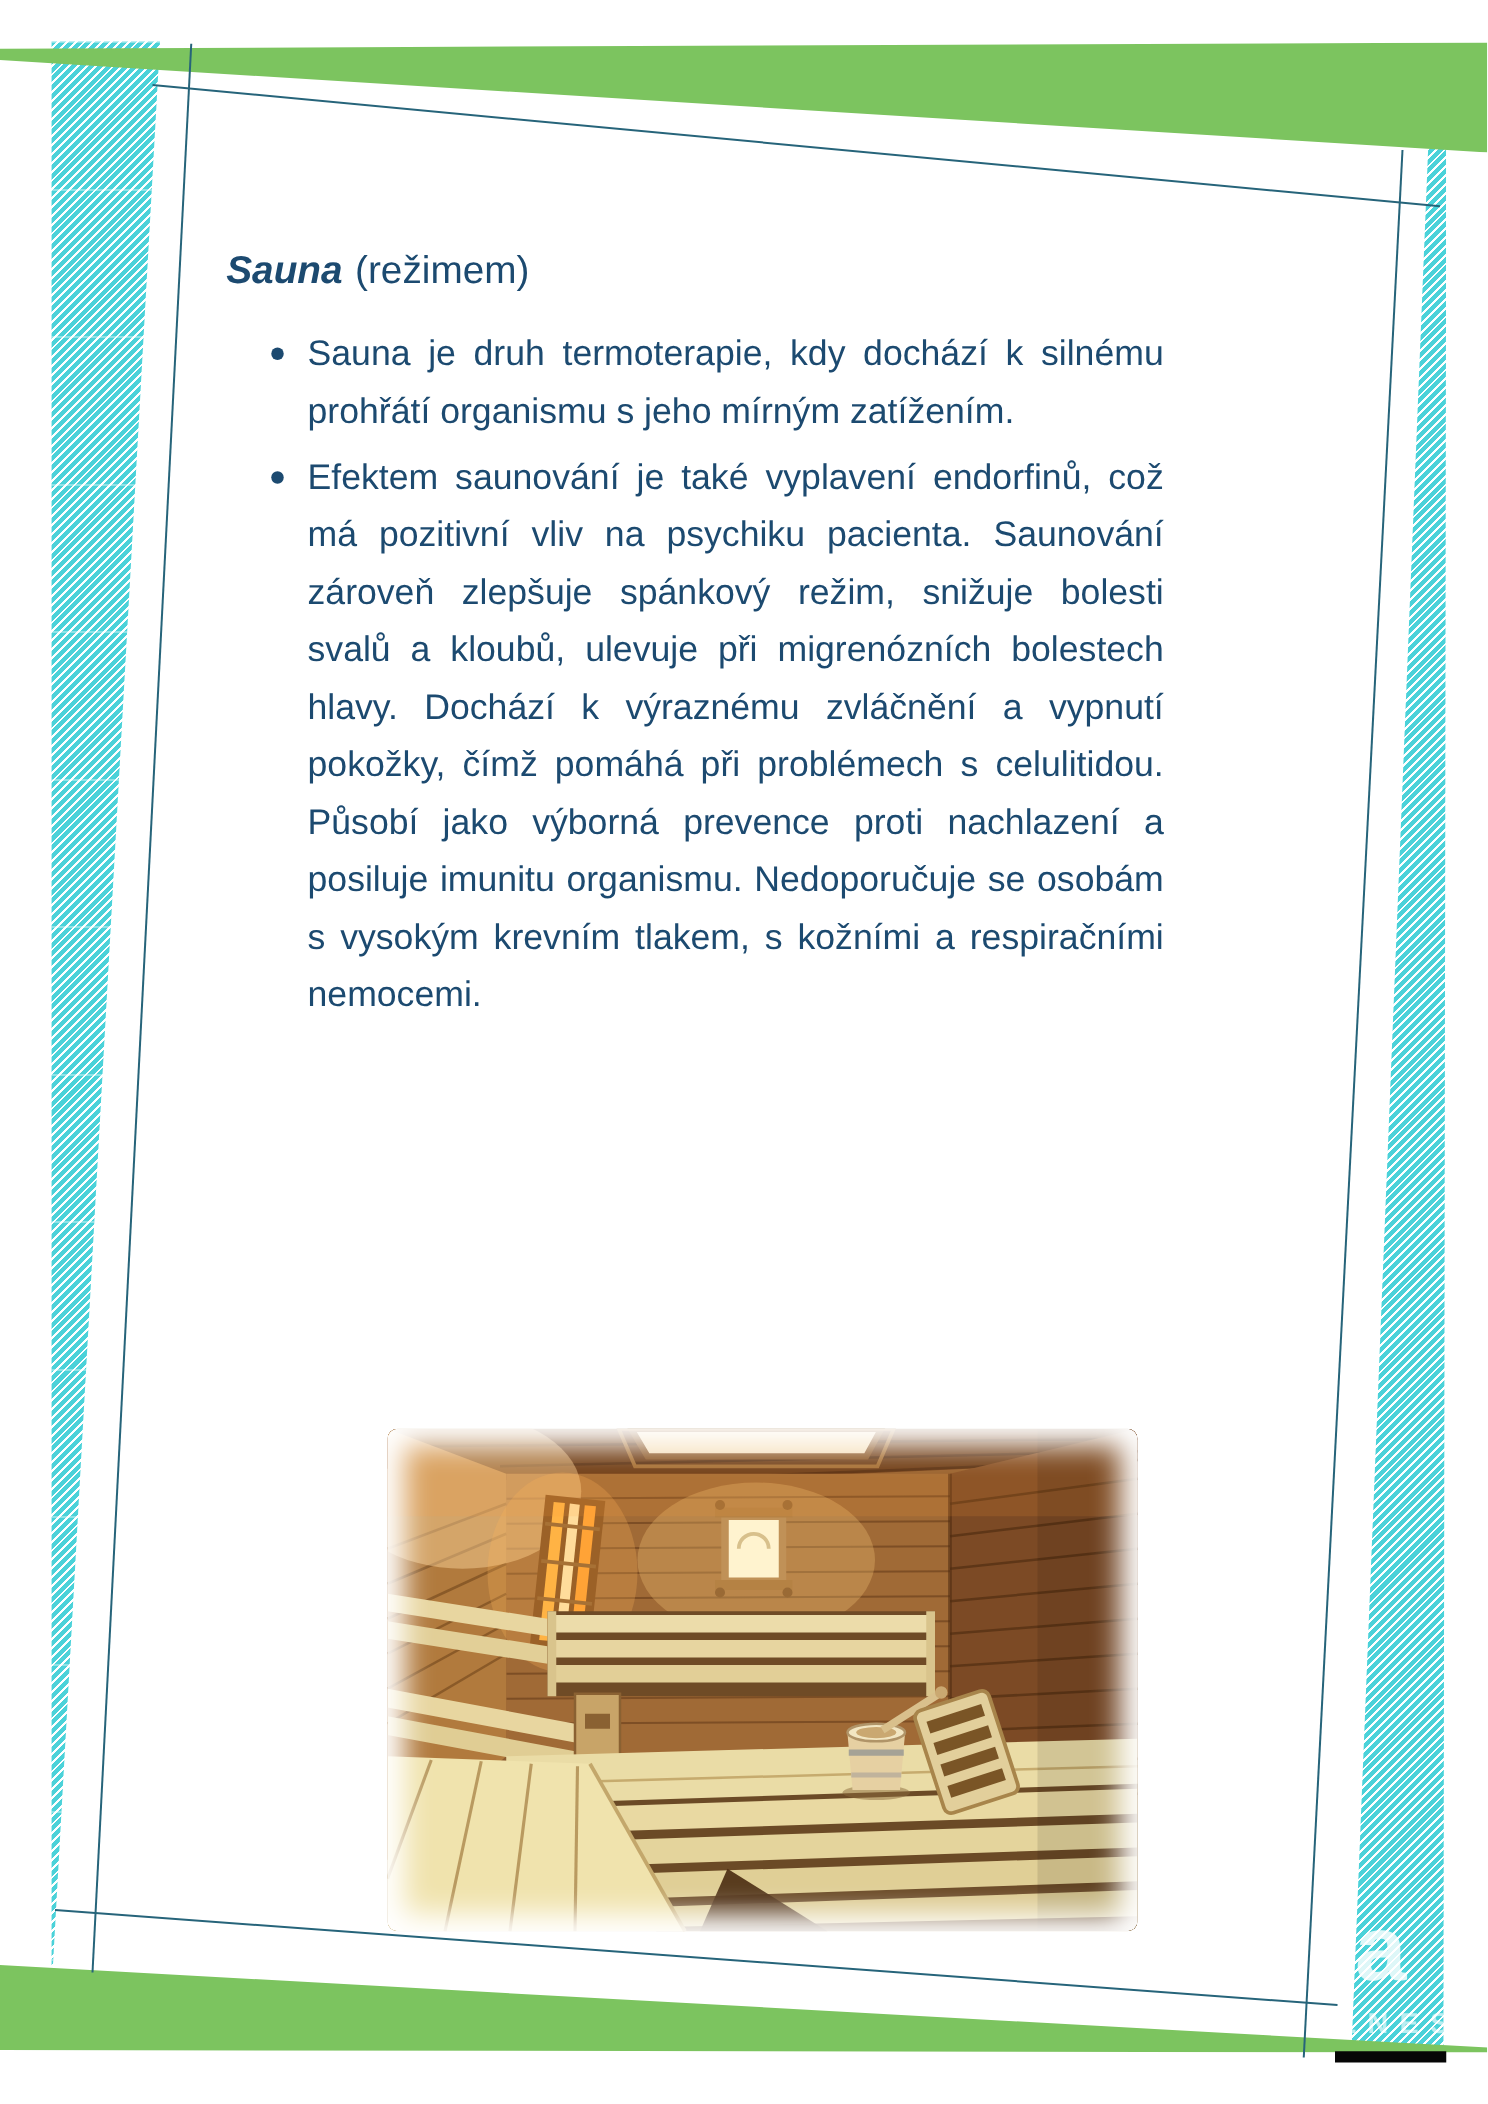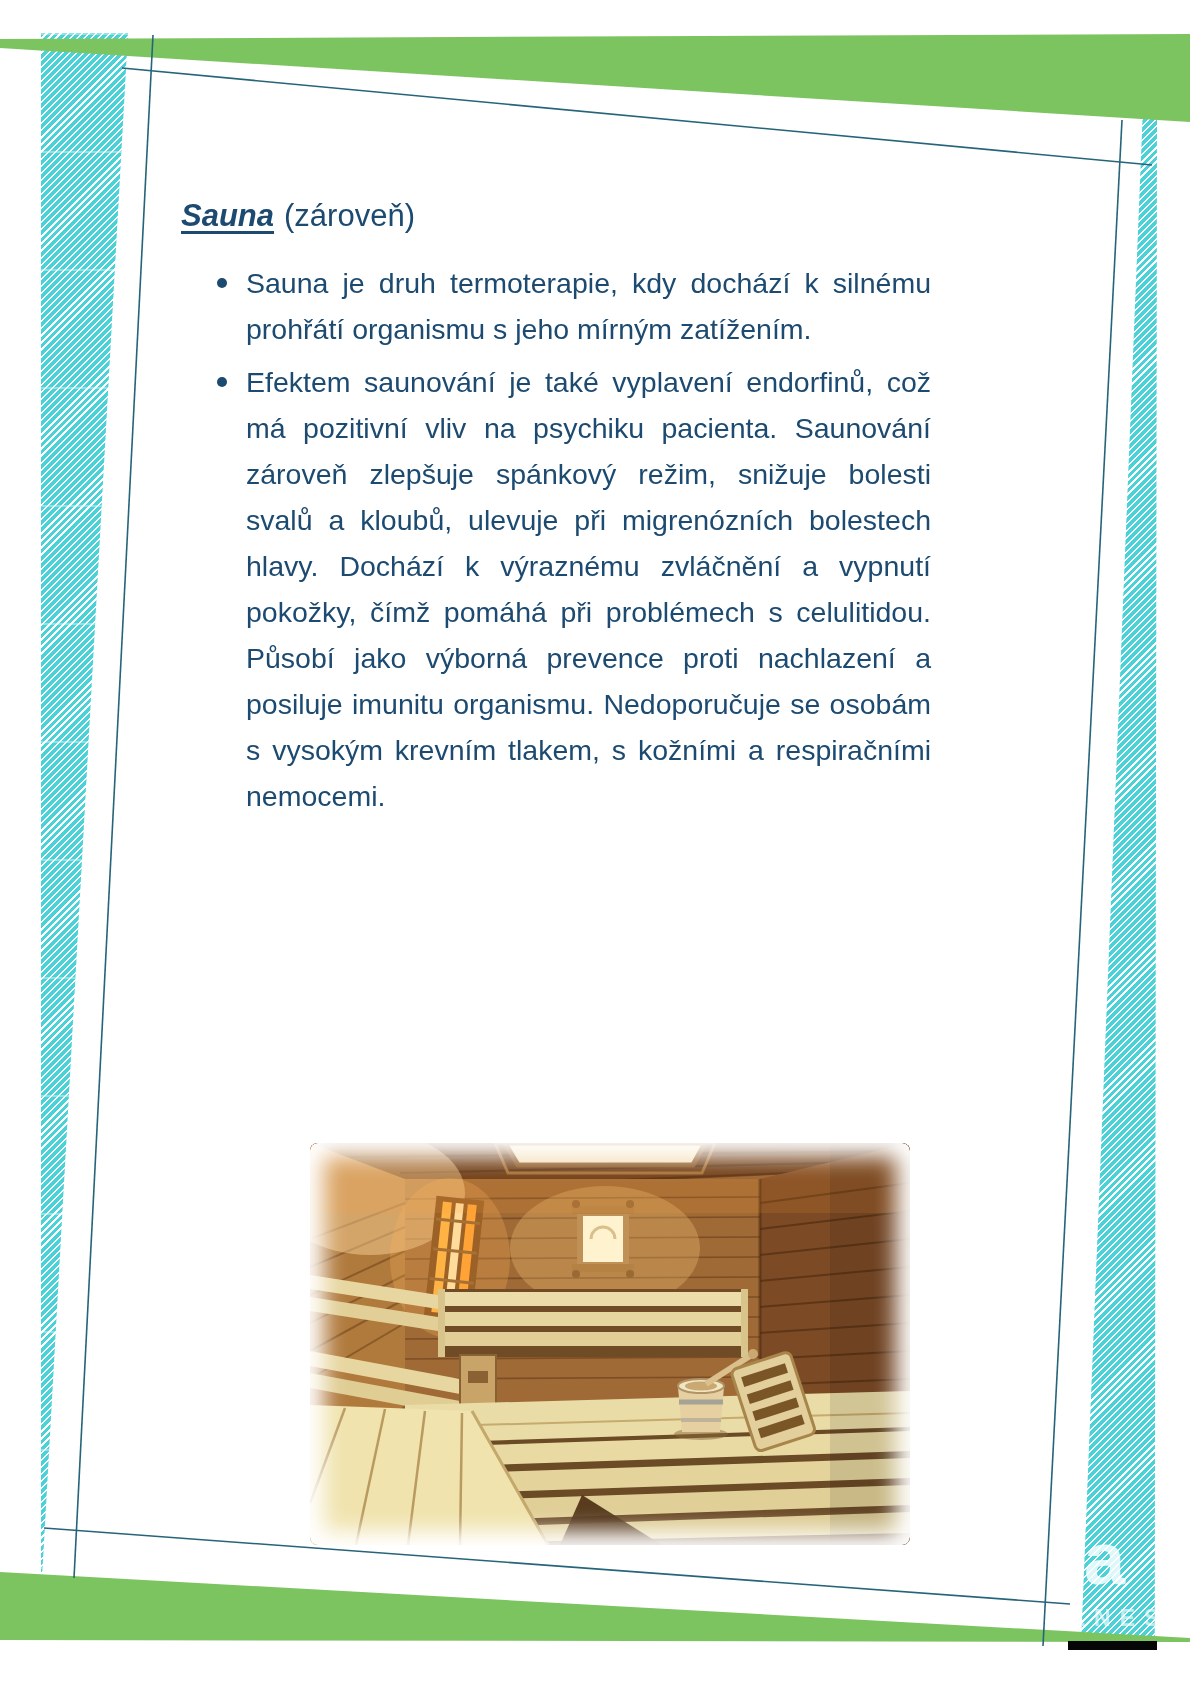--- a/index.html
+++ b/index.html
@@ -57,21 +57,20 @@
   }
   
   .frame-svg{position:absolute;left:0;top:0;}
   
   .doc-title{
     position:absolute;left:181px;top:198px;
     font-size:31px;color:#1c4a70;
   }
   .doc-title .t-emph{
     font-weight:bold;font-style:italic;
-    text-decoration:underline;
     text-decoration-thickness:2.5px;
     text-underline-offset:5px;
   }
   .doc-title .t-rest{margin-left:10px;}
   .bullet-list{
     position:absolute;left:215px;top:260px;width:716px;
     margin:0;padding:0;list-style:none;
     color:#1c4a70;font-size:28.5px;line-height:46px;
     text-align:justify;
   }
@@ -108,21 +107,21 @@
   <div class="green-bottom"></div>
 
   <svg class="frame-svg" width="1190" height="1683">
     <line x1="153" y1="35" x2="74" y2="1578" stroke="#26647a" stroke-width="1.6"></line>
     <line x1="122" y1="68" x2="1152" y2="165" stroke="#26647a" stroke-width="1.6"></line>
     <line x1="1122" y1="120" x2="1043" y2="1646" stroke="#26647a" stroke-width="1.6"></line>
     <line x1="44" y1="1528" x2="1070" y2="1604" stroke="#26647a" stroke-width="1.6"></line>
   </svg>
 
   <div class="doc-title">
-    <span class="t-emph">Sauna</span><span class="t-rest">(zároveň)</span>
+    <span class="t-emph">Sauna</span><span class="t-rest">(režimem)</span>
   </div>
 
   <ul class="bullet-list">
     <li>Sauna je druh termoterapie, kdy dochází k&nbsp;silnému prohřátí organismu s&nbsp;jeho mírným zatížením.</li>
     <li>Efektem saunování je také vyplavení endorfinů, což má pozitivní vliv na psychiku pacienta. Saunování zároveň zlepšuje spánkový režim, snižuje bolesti svalů a kloubů, ulevuje při migrenózních bolestech hlavy. Dochází k&nbsp;výraznému zvláčnění a vypnutí pokožky, čímž pomáhá při problémech s&nbsp;celulitidou. Působí jako výborná prevence proti nachlazení a posiluje imunitu organismu. Nedoporučuje se osobám s&nbsp;vysokým krevním tlakem, s&nbsp;kožními a respiračními nemocemi.</li>
   </ul>
 
   <div class="photo">
     <svg width="600" height="402" viewBox="0 0 600 402" preserveAspectRatio="none">
 

